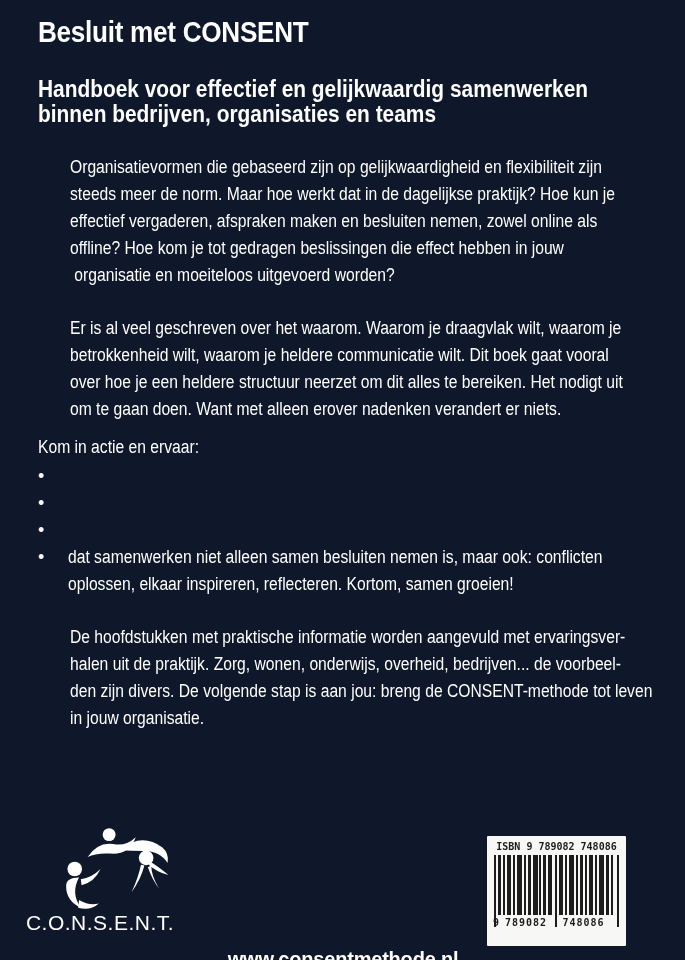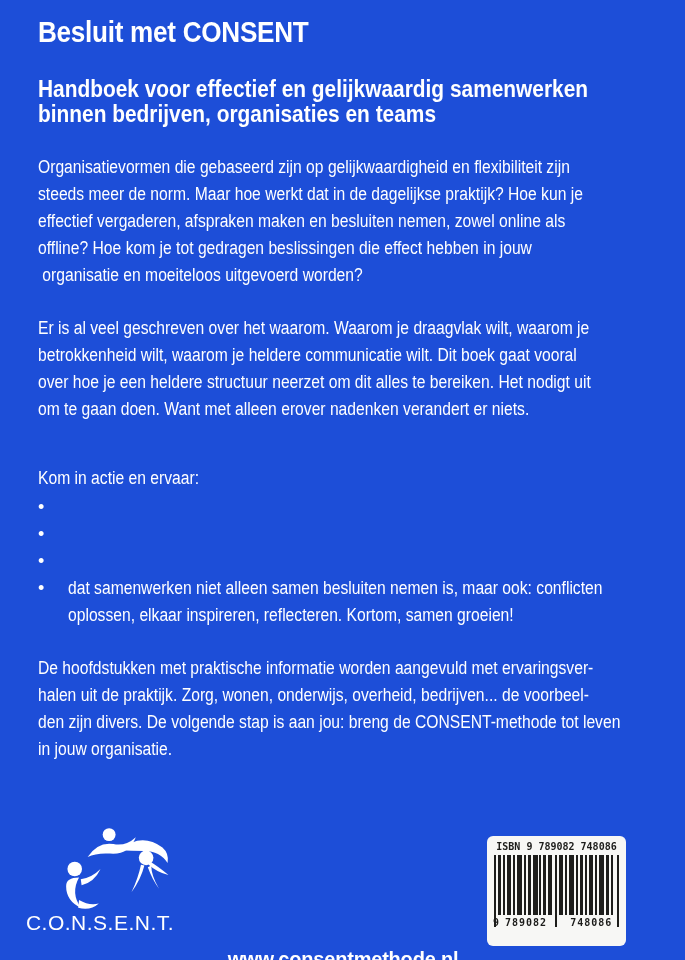--- a/index.html
+++ b/index.html
@@ -1,71 +1,71 @@
 <!DOCTYPE html>
 <html><head>
 <meta charset="utf-8">
 <style>
   * { margin:0; padding:0; box-sizing:border-box; }
   html,body { width:685px; }
   body { font-family:"Liberation Sans", sans-serif; }
   .cover {
     position:relative; width:685px; height:960px;
-    background:#1d4ed8; color:#ffffff; overflow:hidden;
+    background:#0f172a; color:#ffffff; overflow:hidden;
     padding:16px 0 0 38px;
   }
   .cline { white-space:pre; transform:scaleX(0.87); transform-origin:0 0; }
   .title {
     font-size:29px; font-weight:bold; letter-spacing:-0.3px;
     white-space:pre; transform:scaleX(0.90); transform-origin:0 0;
     height:34px;
   }
   .subtitle { margin-top:26px; font-weight:bold; font-size:24px; }
   .subtitle .cline { line-height:25px; }
-  .para { font-size:18px; }
+  .para { font-size:18px;margin-left:32px; }
   .para .cline { line-height:27px; }
   .intro   { margin-top:28px; }
   .waarom  { margin-top:26px; }
   .closing { margin-top:26px; }
-  .action-heading { margin-top:42px; font-size:18px; }
+  .action-heading { margin-top:11px; font-size:18px; }
   .action-heading .cline { line-height:27px; }
   .bullets { margin-top:2px; list-style:none; font-size:18px; }
   .bullet-item { display:flex; }
   .bullet-dot { width:30px; line-height:27px; font-size:18px; flex:0 0 30px; }
   .bullet-lines .cline { line-height:27px; }
   
   .logo-figure { position:absolute; left:52px; top:826px; width:122px; height:86px; }
   .logo-text {
     position:absolute; left:16px; top:911px; width:168px;
     text-align:center; font-size:21px; font-weight:normal; letter-spacing:0.5px;
     white-space:pre;
   }
   .website {
     position:absolute; left:193px; top:920px; width:300px;
     text-align:center; font-size:20px; font-weight:bold; letter-spacing:-0.2px;margin-top:28px;
   }
   .barcode {
     position:absolute; left:487px; top:836px; width:139px; height:110px;
-    background:#f7f7f5; padding:5px 6px 2px; border-radius:6px;
+    background:#f7f7f5; padding:5px 6px 2px; border-radius:1px;
   }
   .isbn-label {
     font-family:"DejaVu Sans Mono", monospace; font-weight:bold;
     font-size:10px; color:#1c1c1a; text-align:center; white-space:pre;
     letter-spacing:0; line-height:12px;
   }
   .bars { display:block; margin-top:2px; }
   .digits {
     position:relative; margin-top:-12px; display:flex;
     font-family:"DejaVu Sans Mono", monospace; font-weight:bold;
     font-size:10px; color:#1c1c1a; line-height:12px;
   }
   .digits span { background:transparent; }
   .d-left  { width:12px; text-align:left; }
   .d-mid   { flex:1; text-align:left; letter-spacing:1px; }
-  .d-right { flex:1; text-align:center; letter-spacing:1px; }
+  .d-right { flex:1; letter-spacing:1px; }
 </style>
 </head>
 <body>
 
 <div class="cover">
 
   <h1 class="title">Besluit met CONSENT</h1>
 
   <div class="subtitle">
     <div class="cline">Handboek voor effectief en gelijkwaardig samenwerken</div>

